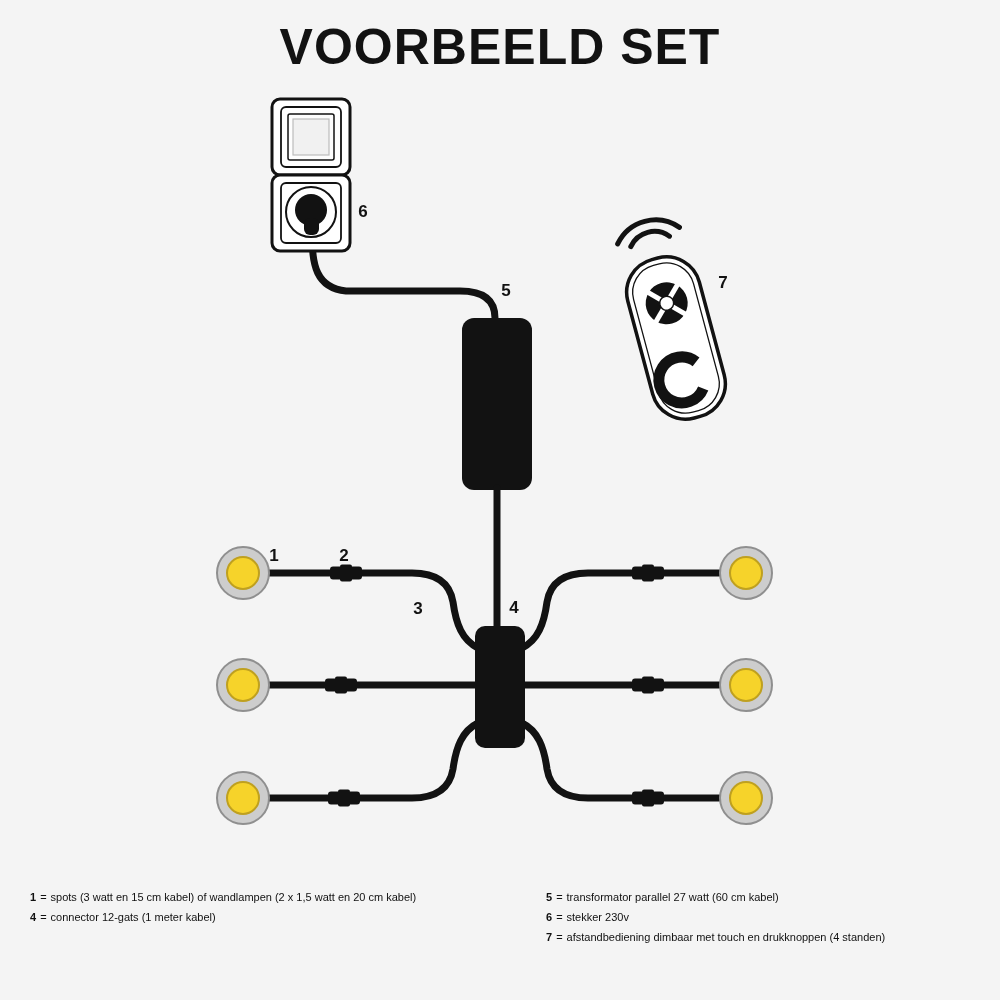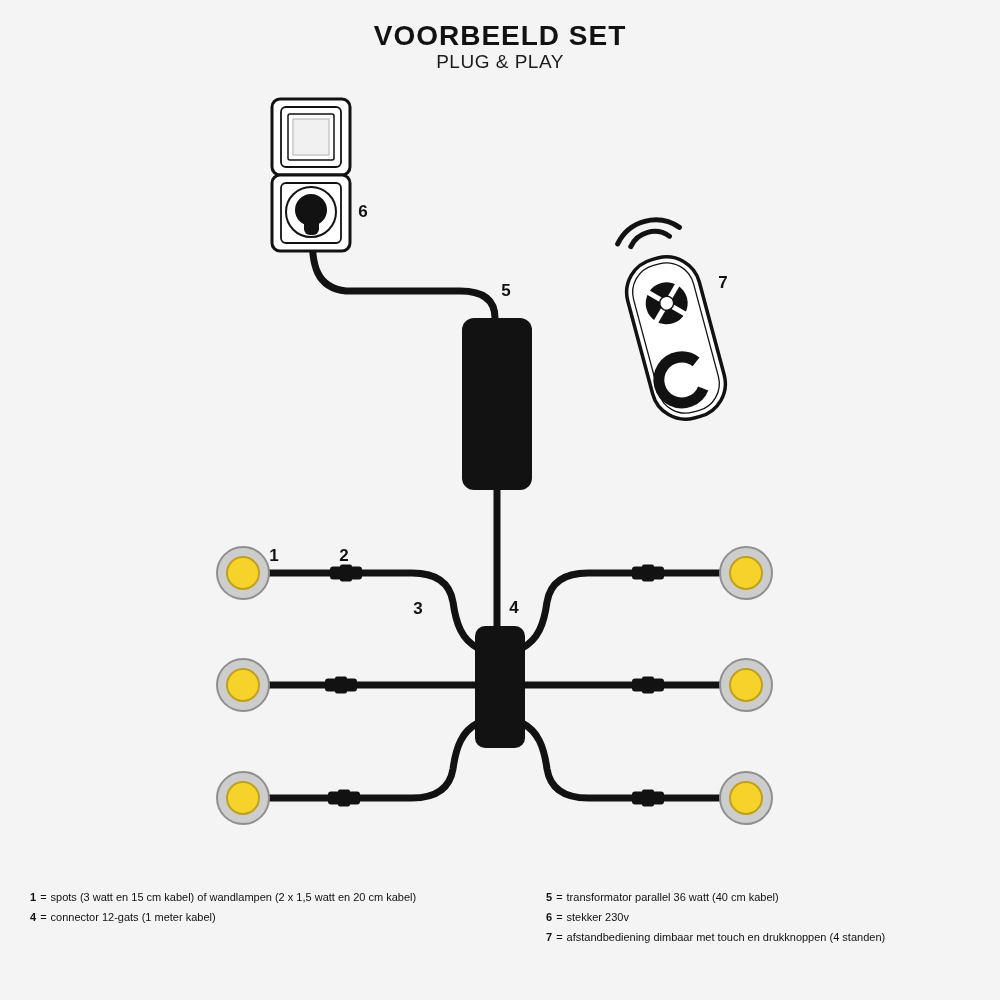--- a/index.html
+++ b/index.html
@@ -1,39 +1,38 @@
 <!DOCTYPE html>
 <html style="--bg: #f4f4f4; --ink: #121212; --white: #ffffff; --spot_ring: #cdcdcd; --spot_ring_edge: #8f8f8f; --spot_yellow: #f6d32a; --spot_yellow_edge: #bfa01f;"><head>
 <meta charset="utf-8">
 <style>
   * { margin:0; padding:0; box-sizing:border-box; }
   html,body { width:1000px; height:1000px; }
   body { font-family:"Liberation Sans", sans-serif; background:var(--bg,#f4f4f4); }
   .page { position:relative; width:1000px; height:1000px; background:var(--bg,#f4f4f4); overflow:hidden; }
   .header { position:absolute; top:21px; left:0; width:100%; text-align:center; color:var(--ink,#121212); }
-  .title { font-size:28px; font-weight:700; letter-spacing:1px; line-height:1.05; }
+  .title { font-size:50px; font-weight:700; letter-spacing:1px; line-height:1.05; }
   .subtitle { font-size:19px; font-weight:400; letter-spacing:0.5px; margin-top:1px; color:#1c1c1c; }
   svg.diagram { position:absolute; left:0; top:0; }
   .cable { stroke:var(--ink,#121212); stroke-width:7; fill:none; stroke-linecap:round; }
   .num { font-family:"Liberation Sans",sans-serif; font-size:17px; font-weight:700; fill:var(--ink,#121212); }
   .legend { position:absolute; top:887px; left:30px; right:20px; display:flex; color:#111; font-size:11px; }
   .legend-left { width:516px; flex:none; }
   .legend-right { flex:1; }
   .legend-item { height:20px; line-height:20px; white-space:nowrap; }
   .ln { font-weight:700; }
   .le { padding:0 4px; }
 </style>
 </head>
 <body>
 
 <div class="page">
 
   <div class="header">
     <div class="title">VOORBEELD SET</div>
-    <div class="subtitle">PLUG &amp; PLAY</div>
   </div>
 
   <svg class="diagram" width="1000" height="1000" viewBox="0 0 1000 1000">
 
     <path class="cable" d="M312 236 C312 264 316 288 346 291 L460 291 C482 291 495 299 495 318"></path>
 
     <g>
       <rect x="272" y="99" width="78" height="76" rx="8" fill="var(--white,#fff)" stroke="var(--ink,#121212)" stroke-width="3"></rect>
       <rect x="281" y="107" width="60" height="60" rx="5" fill="var(--white,#fff)" stroke="var(--ink,#121212)" stroke-width="1.8"></rect>
       <g>
@@ -143,21 +142,21 @@
     <div class="legend-col legend-left">
       <div class="legend-item">
         <span class="ln">1</span><span class="le">=</span><span class="lt">spots (3 watt en 15 cm kabel) of wandlampen (2 x 1,5 watt en 20 cm kabel)</span>
       </div>
       <div class="legend-item">
         <span class="ln">4</span><span class="le">=</span><span class="lt">connector 12-gats (1 meter kabel)</span>
       </div>
     </div>
     <div class="legend-col legend-right">
       <div class="legend-item">
-        <span class="ln">5</span><span class="le">=</span><span class="lt">transformator parallel 36 watt (40 cm kabel)</span>
+        <span class="ln">5</span><span class="le">=</span><span class="lt">transformator parallel 27 watt (60 cm kabel)</span>
       </div>
       <div class="legend-item">
         <span class="ln">6</span><span class="le">=</span><span class="lt">stekker 230v</span>
       </div>
       <div class="legend-item">
         <span class="ln">7</span><span class="le">=</span><span class="lt">afstandbediening dimbaar met touch en drukknoppen (4 standen)</span>
       </div>
     </div>
   </div>
 

